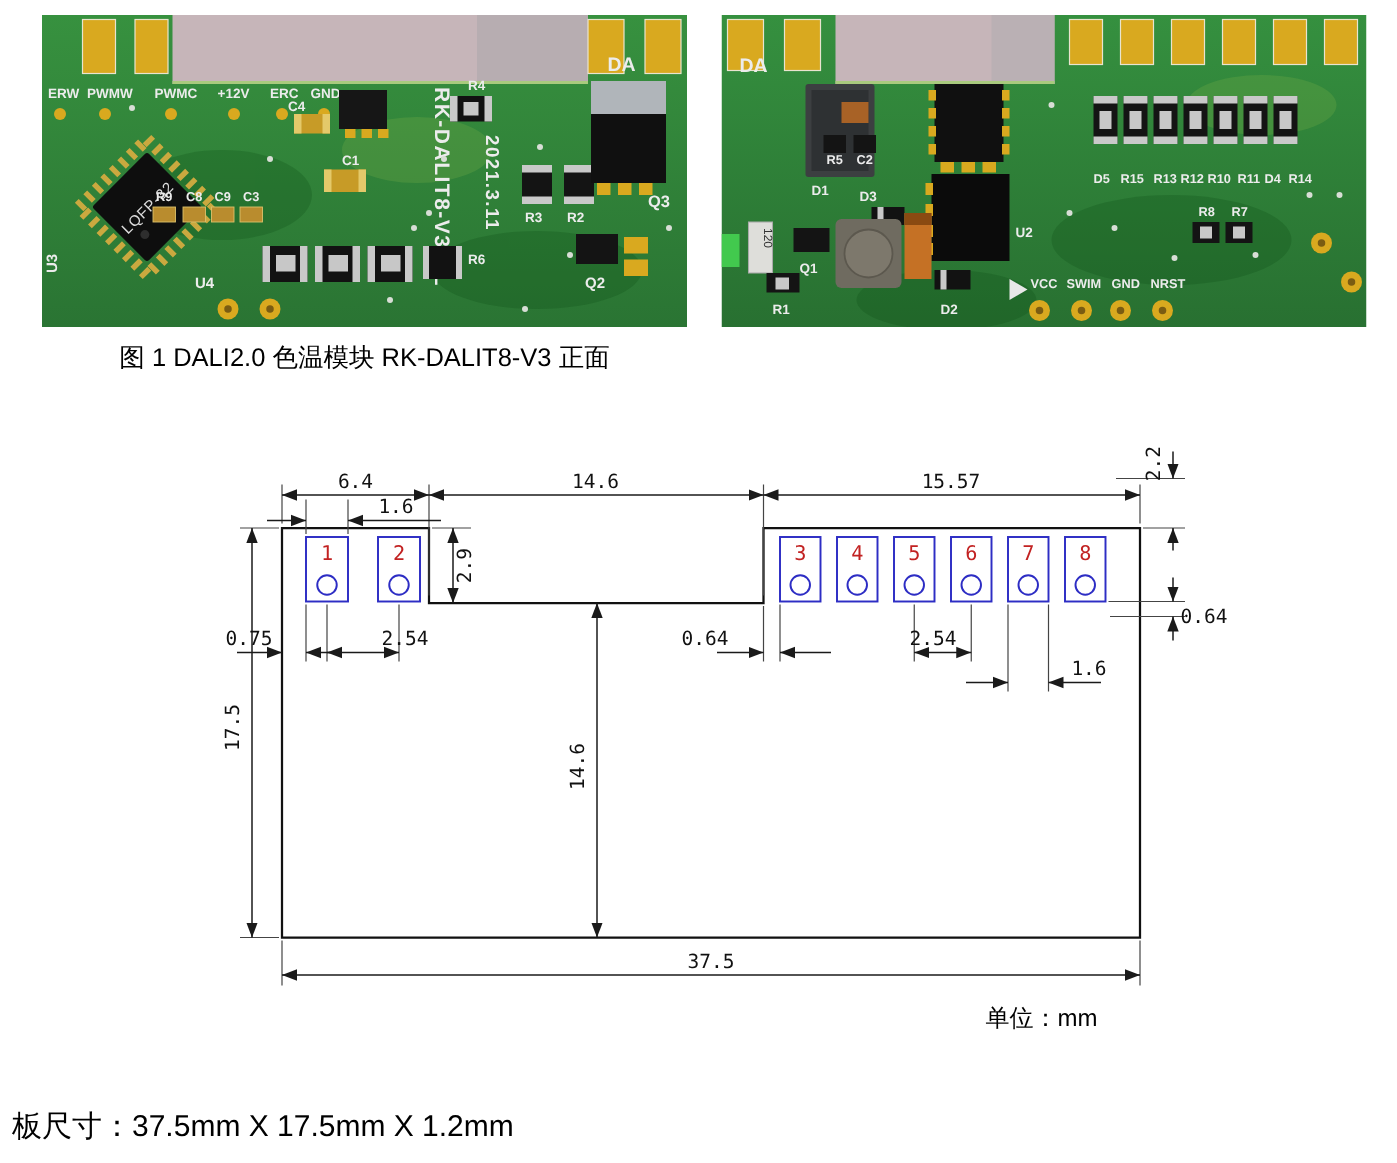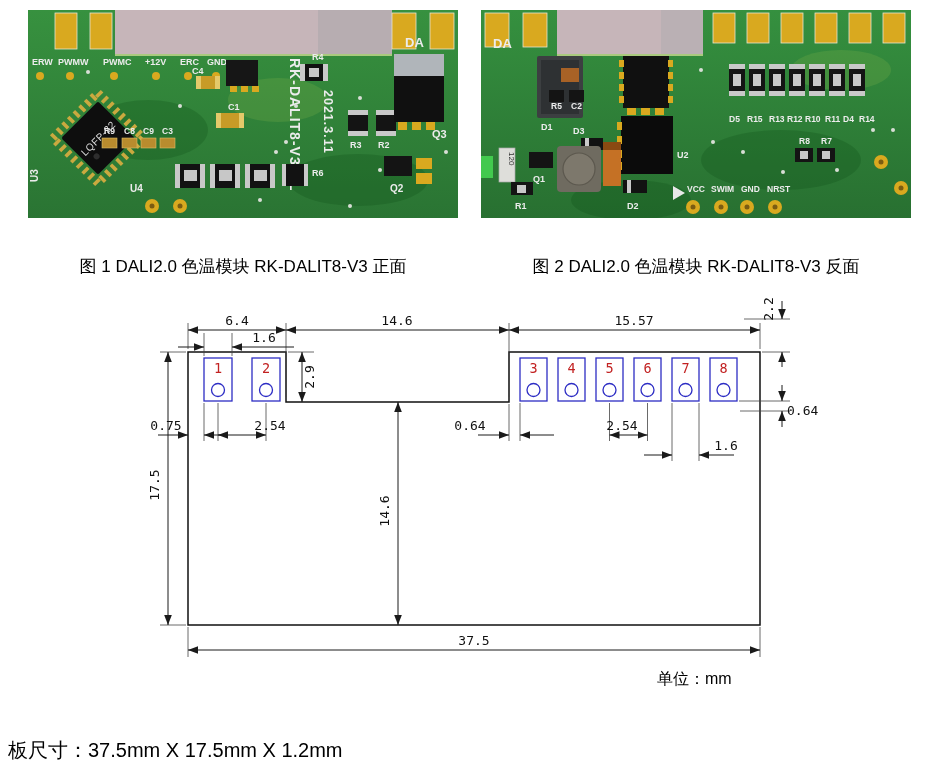--- a/index.html
+++ b/index.html
@@ -1,20 +1,20 @@
 <!DOCTYPE html>
 <html><head>
 <meta charset="utf-8">
 <style>
   html,body{margin:0;padding:0;background:#ffffff;}
   .page{position:relative;width:931px;height:775px;background:#fff;overflow:hidden;
         font-family:"Liberation Sans",sans-serif;color:#000;}
   svg{position:absolute;display:block;}
   .caption{position:absolute;text-align:center;font-size:17px;color:#000;
-           font-family:"Liberation Sans",sans-serif;margin-top:28px;}
+           font-family:"Liberation Sans",sans-serif;}
   .footer-note{position:absolute;font-size:20px;color:#000;text-align:center;}
   .silk{font-family:"Liberation Sans",sans-serif;font-weight:bold;fill:#ececec;}
   .dimtxt{font-family:"DejaVu Sans Mono",monospace;fill:#111;}
   .ext{stroke:#444;stroke-width:0.8;}
   .dim{stroke:#1a1a1a;stroke-width:1;}
   .outline{stroke:#111;stroke-width:1.5;fill:#fff;}
   .padbox{stroke:#2d2dc4;stroke-width:1.3;fill:#fff;}
   .padnum{font-family:"DejaVu Sans Mono",monospace;fill:#c22222;}
 </style>
 </head>
@@ -362,21 +362,20 @@
         <circle cx="262" cy="142" r="2"></circle>
         <circle cx="302" cy="162" r="2"></circle>
       <circle cx="392" cy="120" r="2"></circle>
         <circle cx="412" cy="120" r="2"></circle>
         <circle cx="356" cy="160" r="2"></circle>
       <circle cx="220" cy="60" r="2"></circle>
     </g>
   </svg>
 
   <div class="caption" style="left:28px;top:227px;width:430px">图 1 DALI2.0 色温模块 RK-DALIT8-V3  正面</div>
-  <div class="caption" style="left:481px;top:227px;width:430px">图 2 DALI2.0 色温模块 RK-DALIT8-V3  反面</div>
 
   <svg style="left:130px;top:285px" width="700" height="405" viewBox="0 0 700 405">
     <defs>
       <marker id="arw" viewBox="0 0 10 10" refX="10" refY="5" markerWidth="10" markerHeight="10" orient="auto-start-reverse">
         <path d="M0,1.2 L10,5 L0,8.8 Z" fill="#1a1a1a"></path>
       </marker>
     </defs>
 
     <path class="outline" d="M58,67 H156 V117 H379 V67 H630 V340 H58 Z"></path>
 

